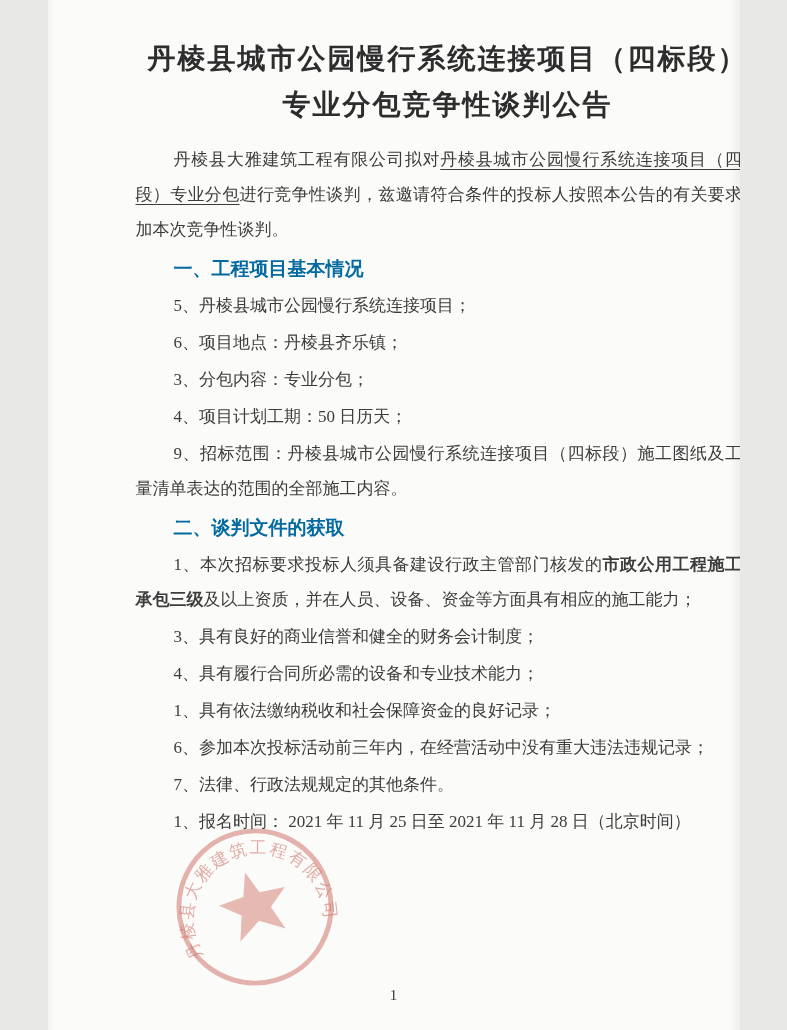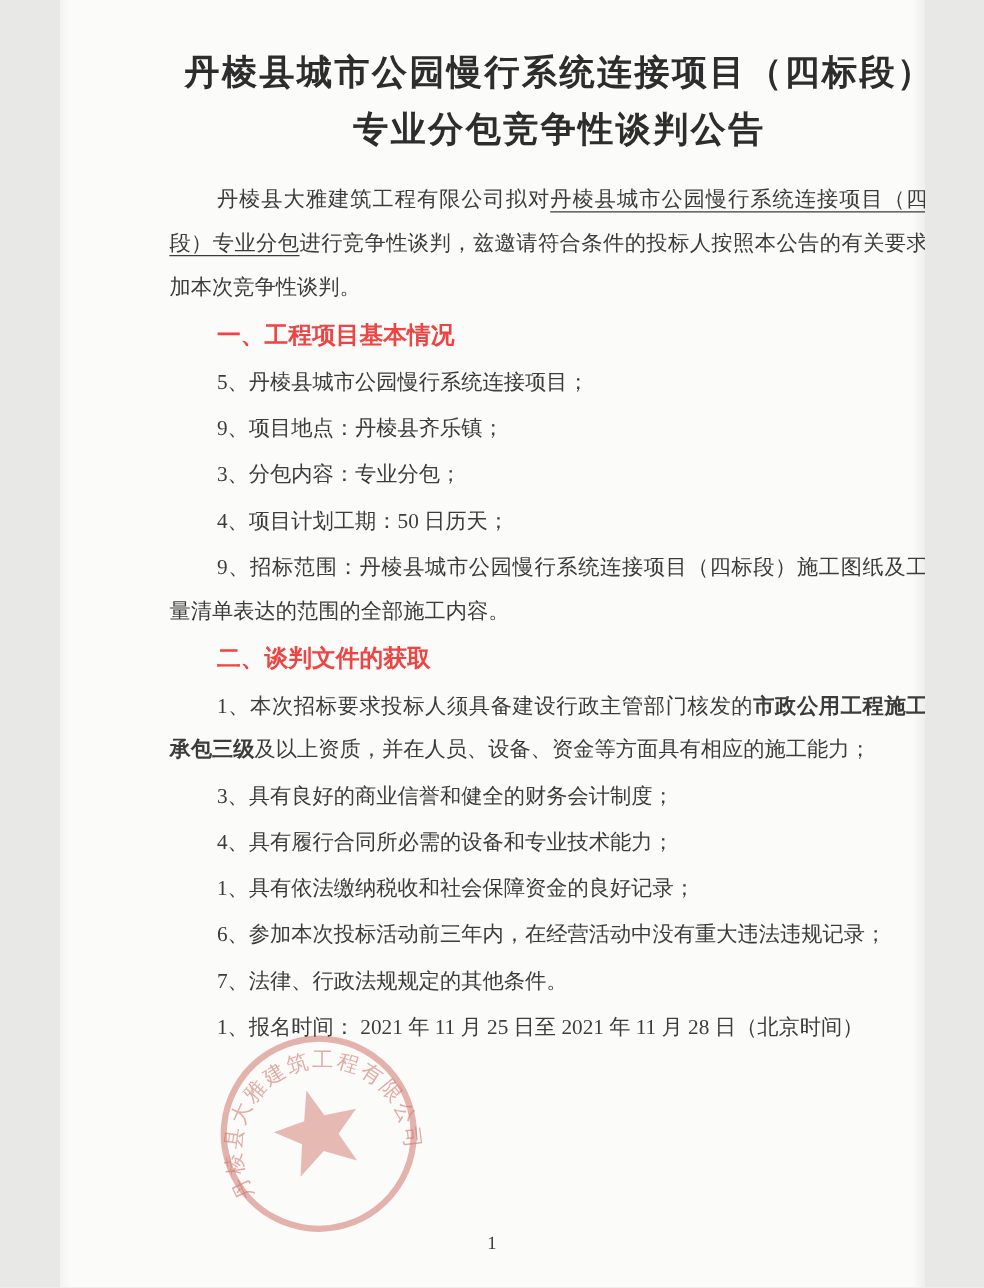--- a/index.html
+++ b/index.html
@@ -45,21 +45,21 @@
     text-indent: 38px;
     text-align: justify;
     color: #3c3c3c;
   }
   .sec-heading {
     margin: 4px 0 2px 0;
     font-size: 19px;
     font-weight: bold;
     line-height: 35px;
     text-indent: 38px;
-    color: #ef4444;
+    color: #0369a1;
   }
   .seg-underline { text-decoration: underline; text-underline-offset: 4px; }
   .seg-bold { font-weight: bold; }
   .stamp {
     position: absolute;
     left: 118px;
     top: 818px;
     width: 178px;
     height: 178px;
     mix-blend-mode: multiply;
@@ -86,21 +86,21 @@
 
   <div class="content">
     <h1 class="doc-title">
       <span class="t-line">丹棱县城市公园慢行系统连接项目（四标段）</span>
       <span class="t-line">专业分包竞争性谈判公告</span>
     </h1>
     <div id="doc-body">
         <p class="para"><span>丹棱县大雅建筑工程有限公司拟对</span><span class="seg-underline">丹棱县城市公园慢行系统连接项目（四标段）专业分包</span><span>进行竞争性谈判，兹邀请符合条件的投标人按照本公告的有关要求参加本次竞争性谈判。</span></p>
         <p class="sec-heading">一、工程项目基本情况</p>
         <p class="para"><span>5、丹棱县城市公园慢行系统连接项目；</span></p>
-        <p class="para"><span>9、项目地点：丹棱县齐乐镇；</span></p>
+        <p class="para"><span>6、项目地点：丹棱县齐乐镇；</span></p>
         <p class="para"><span>3、分包内容：专业分包；</span></p>
         <p class="para"><span>4、项目计划工期：50 日历天；</span></p>
         <p class="para"><span>9、招标范围：丹棱县城市公园慢行系统连接项目（四标段）施工图纸及工程量清单表达的范围的全部施工内容。</span></p>
         <p class="sec-heading">二、谈判文件的获取</p>
         <p class="para"><span>1、本次招标要求投标人须具备建设行政主管部门核发的</span><span class="seg-bold">市政公用工程施工总承包三级</span><span>及以上资质，并在人员、设备、资金等方面具有相应的施工能力；</span></p>
         <p class="para"><span>3、具有良好的商业信誉和健全的财务会计制度；</span></p>
         <p class="para"><span>4、具有履行合同所必需的设备和专业技术能力；</span></p>
         <p class="para"><span>1、具有依法缴纳税收和社会保障资金的良好记录；</span></p>
         <p class="para"><span>6、参加本次投标活动前三年内，在经营活动中没有重大违法违规记录；</span></p>
         <p class="para"><span>7、法律、行政法规规定的其他条件。</span></p>

